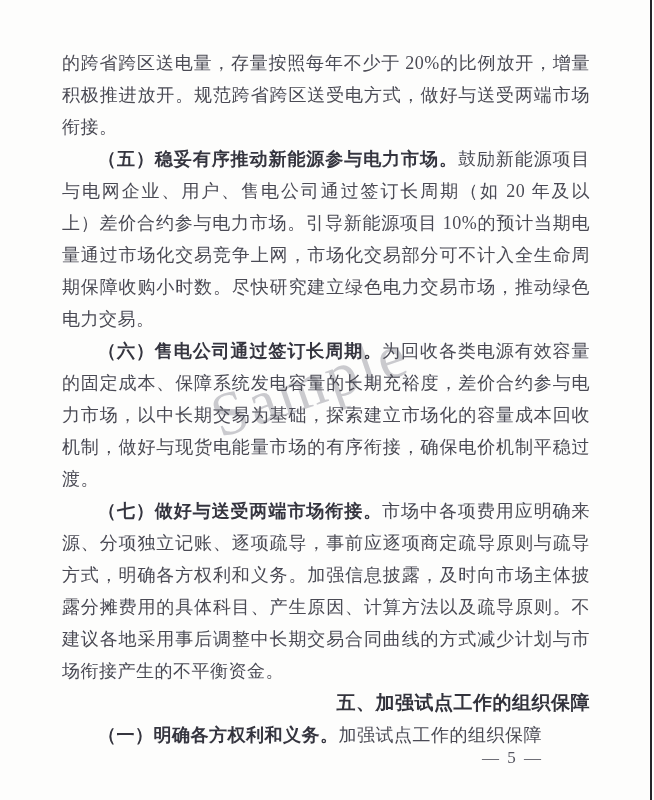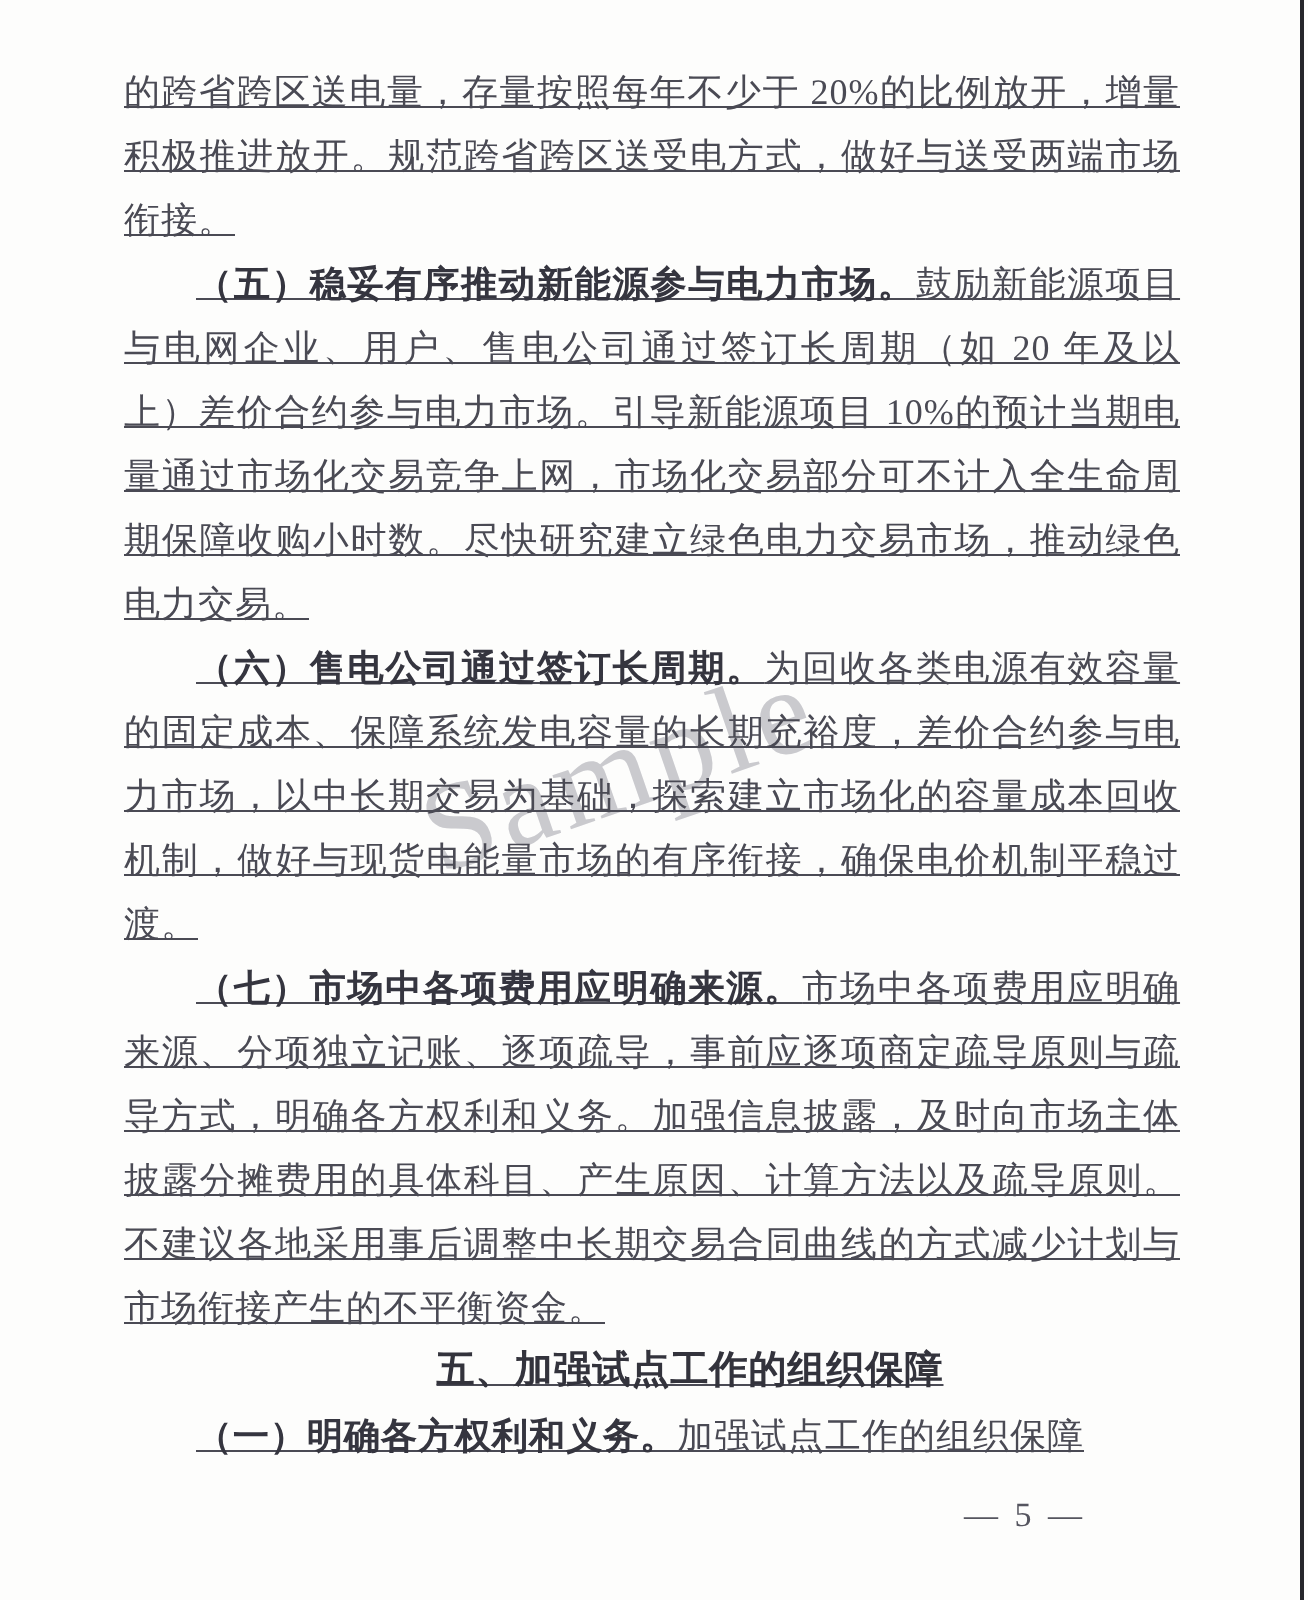--- a/index.html
+++ b/index.html
@@ -20,49 +20,48 @@
     position: absolute;
     top: 0;
     right: 2px;
     width: 2px;
     height: 800px;
     background: #26262b;
   }
   .content {
     position: absolute;
     left: 62px;
-    top: 30px;
+    top: 47px;
     width: 528px;
     font-size: 18px;
     line-height: 32px;
     text-align: justify;
     color: #4a4a54;
     letter-spacing: 0.5px;
-    text-decoration: underline;
   }
   .para {
     margin: 0;
     text-indent: 2em;
   }
   .para.no-indent {
     text-indent: 0;
   }
   .lead {
     font-weight: 700;
     color: #35353f;
   }
   .heading {
     margin: 0;
     font-family: "Liberation Sans", sans-serif;
     font-weight: 700;
     font-size: 19px;
     line-height: 32px;
     text-indent: 2em;
     color: #33333c;
-    text-align: center;
+    text-align: right;
   }
   .watermark {
     position: absolute;
     left: 208px;
     top: 350px;
     font-family: "Liberation Serif", serif;
     font-size: 62px;
     letter-spacing: 3px;
     color: rgba(140, 140, 150, 0.45);
     transform: rotate(-19deg);
@@ -88,21 +87,21 @@
   <div class="watermark">Sample</div>
 
   <div class="content">
 
     <p class="para no-indent"><span>的跨省跨区送电量，存量按照每年不少于 20%的比例放开，增量积极推进放开。规范跨省跨区送受电方式，做好与送受两端市场衔接。</span></p>
 
     <p class="para"><span class="lead">（五）稳妥有序推动新能源参与电力市场。</span><span>鼓励新能源项目与电网企业、用户、售电公司通过签订长周期（如 20 年及以上）差价合约参与电力市场。引导新能源项目 10%的预计当期电量通过市场化交易竞争上网，市场化交易部分可不计入全生命周期保障收购小时数。尽快研究建立绿色电力交易市场，推动绿色电力交易。</span></p>
 
     <p class="para"><span class="lead">（六）售电公司通过签订长周期。</span><span>为回收各类电源有效容量的固定成本、保障系统发电容量的长期充裕度，差价合约参与电力市场，以中长期交易为基础，探索建立市场化的容量成本回收机制，做好与现货电能量市场的有序衔接，确保电价机制平稳过渡。</span></p>
 
-    <p class="para"><span class="lead">（七）市场中各项费用应明确来源。</span><span>市场中各项费用应明确来源、分项独立记账、逐项疏导，事前应逐项商定疏导原则与疏导方式，明确各方权利和义务。加强信息披露，及时向市场主体披露分摊费用的具体科目、产生原因、计算方法以及疏导原则。不建议各地采用事后调整中长期交易合同曲线的方式减少计划与市场衔接产生的不平衡资金。</span></p>
+    <p class="para"><span class="lead">（七）做好与送受两端市场衔接。</span><span>市场中各项费用应明确来源、分项独立记账、逐项疏导，事前应逐项商定疏导原则与疏导方式，明确各方权利和义务。加强信息披露，及时向市场主体披露分摊费用的具体科目、产生原因、计算方法以及疏导原则。不建议各地采用事后调整中长期交易合同曲线的方式减少计划与市场衔接产生的不平衡资金。</span></p>
 
     <h2 class="heading">五、加强试点工作的组织保障</h2>
 
     <p class="para"><span class="lead">（一）明确各方权利和义务。</span><span>加强试点工作的组织保障</span></p>
 
   </div>
 
   <div class="page-number">— 5 —</div>
 
   <div class="scan-edge"></div>

